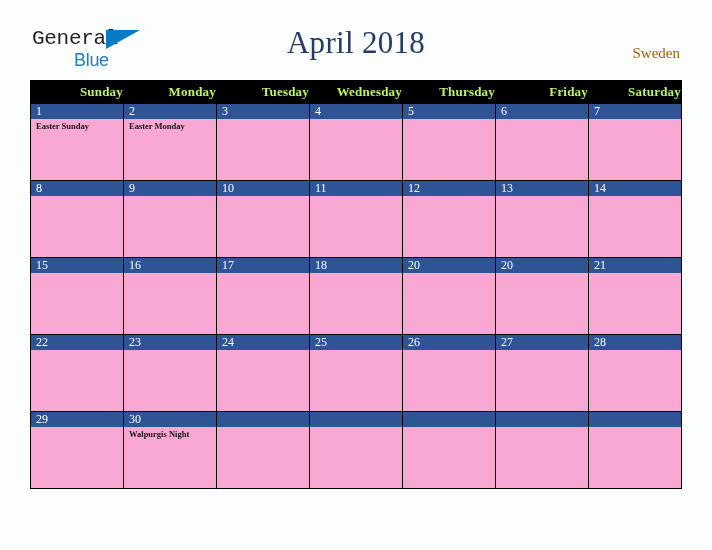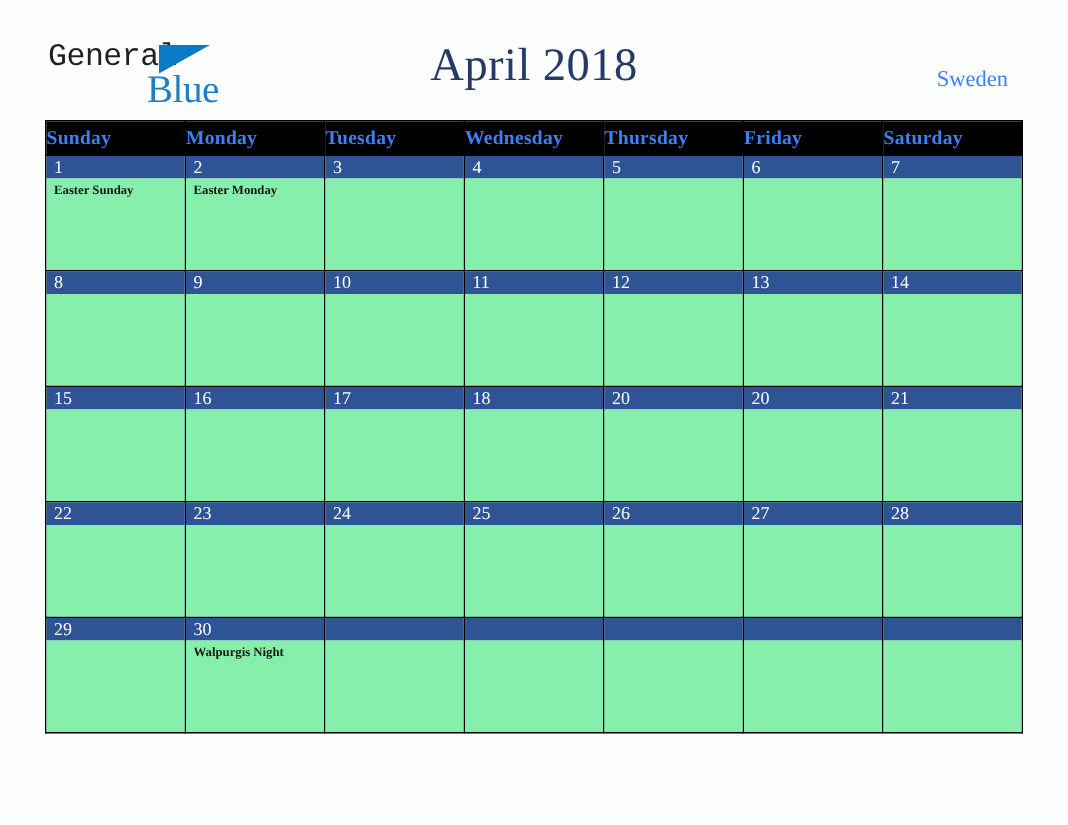--- a/index.html
+++ b/index.html
@@ -45,78 +45,77 @@
   .brand-tri {
     position: absolute;
     left: 74px;
     top: 2px;
     width: 0;
     height: 0;
     border-left: 34px solid #0a7ac4;
     border-bottom: 19px solid transparent;
   }
   .brand-line2 {
-    font-family: Liberation Serif, serif;
-    font-size: 26px;
+    font-family: Liberation Sans, sans-serif;
+    font-size: 18px;
     color: #1f7fc4;
     line-height: 22px;
     display: block;
     position: absolute;
     left: 42px;
     top: 21px;
     letter-spacing: -0.3px;
     white-space: nowrap;
-    margin-left: 24px;
   }
 
   .month-title {
     position: absolute;
     left: 0;
     right: 0;
     top: 25px;
     text-align: center;
     font-size: 31px;
     color: #253a64;
     font-family: "Liberation Serif", "DejaVu Serif", serif;
     letter-spacing: 0.3px;
   }
 
   .country-label {
     position: absolute;
-    right: 40px;
+    right: 32px;
     top: 45px;
     font-size: 15px;
-    color: #3b82f6;
+    color: #a16207;
     font-family: "Liberation Serif", "DejaVu Serif", serif;
   }
 
   
   .calendar-wrap {
     position: absolute;
     left: 30px;
     top: 80px;
     width: 651px;
   }
   table.calendar {
     border-collapse: collapse;
     table-layout: fixed;
     width: 651px;
     border: 1px solid #000000;
   }
   table.calendar col { width: 93px; }
 
   thead th {
     background: #000000;
-    color: #3b82f6;
+    color: #bef264;
     font-size: 13px;
     font-weight: bold;
     font-family: "Liberation Serif", "DejaVu Serif", serif;
     height: 22px;
     padding: 0;
-    text-align: left;
+    text-align: right;
     border: 1px solid #000000;
     letter-spacing: 0.2px;
   }
 
   tbody td {
     padding: 0;
     border: 1px solid #000000;
     vertical-align: top;
     background: #fcfdfd;
     height: 76px;
@@ -134,21 +133,21 @@
     height: 15px;
     line-height: 15px;
     padding: 0 0 0 5px;
     font-family: "Liberation Serif", "DejaVu Serif", serif;
     flex: 0 0 auto;
     overflow: hidden;
   }
   .events {
     flex: 1 1 auto;
     padding: 2px 3px 0 5px;
-    background: #86efac;
+    background: #f9a8d4;
   }
   .event {
     font-size: 8.5px;
     font-weight: bold;
     color: #141414;
     font-family: "Liberation Serif", "DejaVu Serif", serif;
     line-height: 11px;
     margin-bottom: 1px;
     white-space: nowrap;
   }

